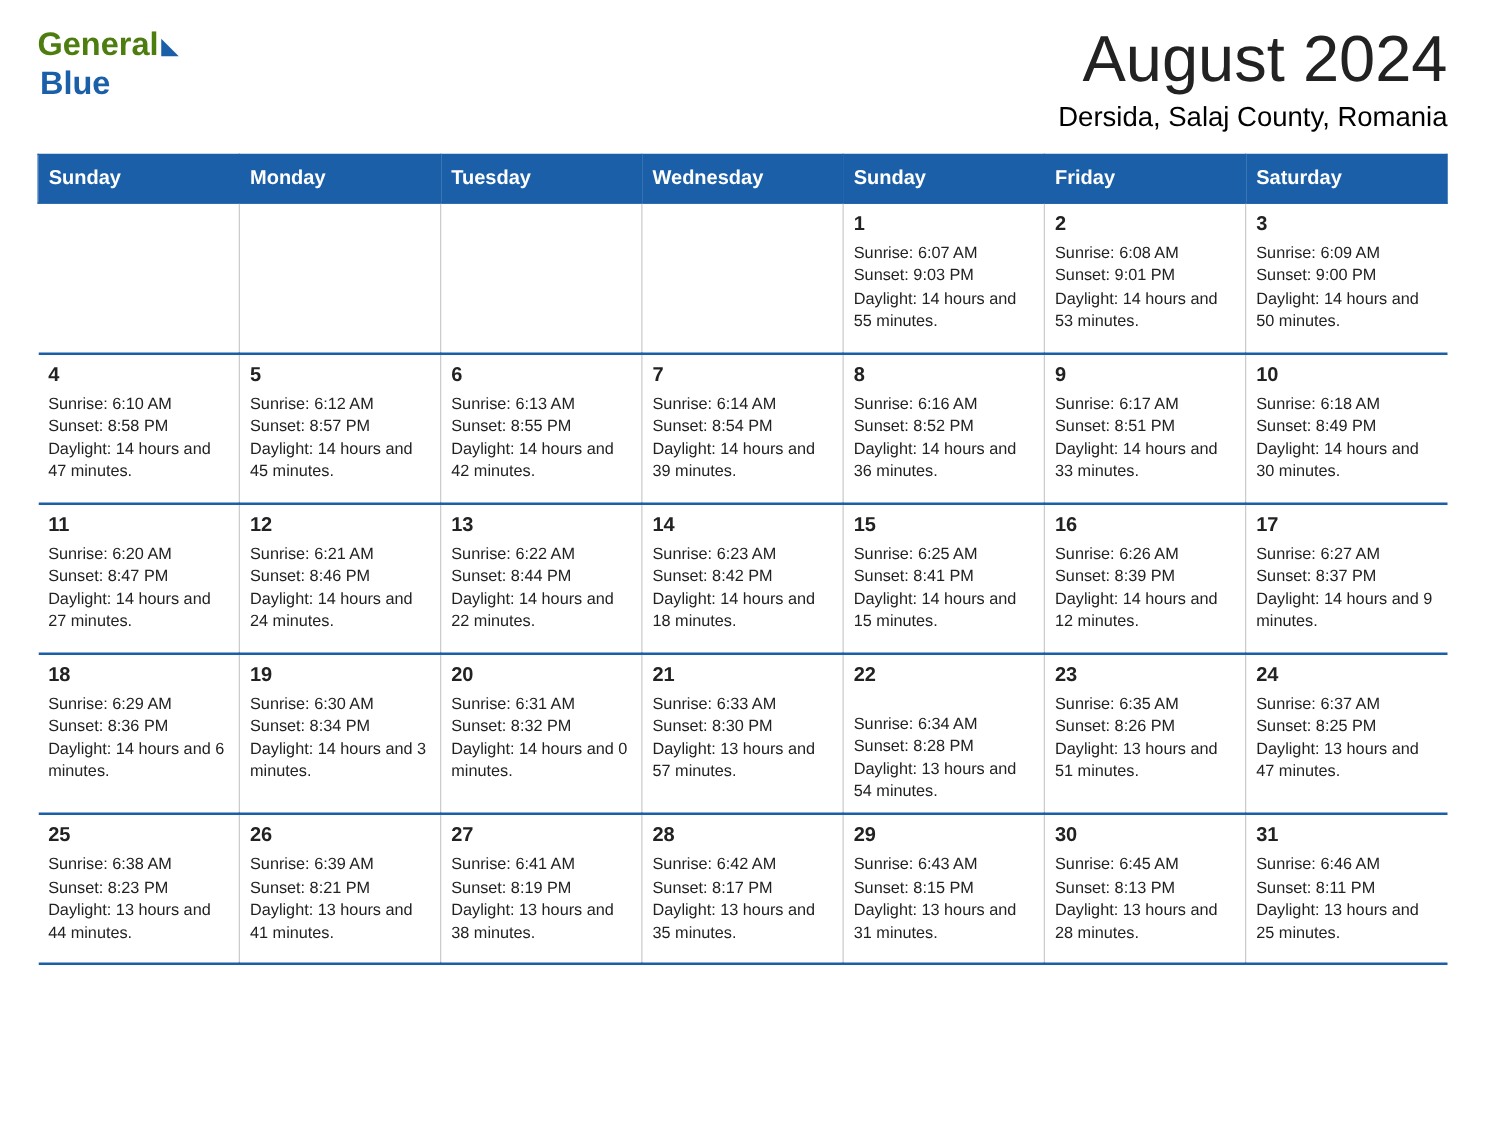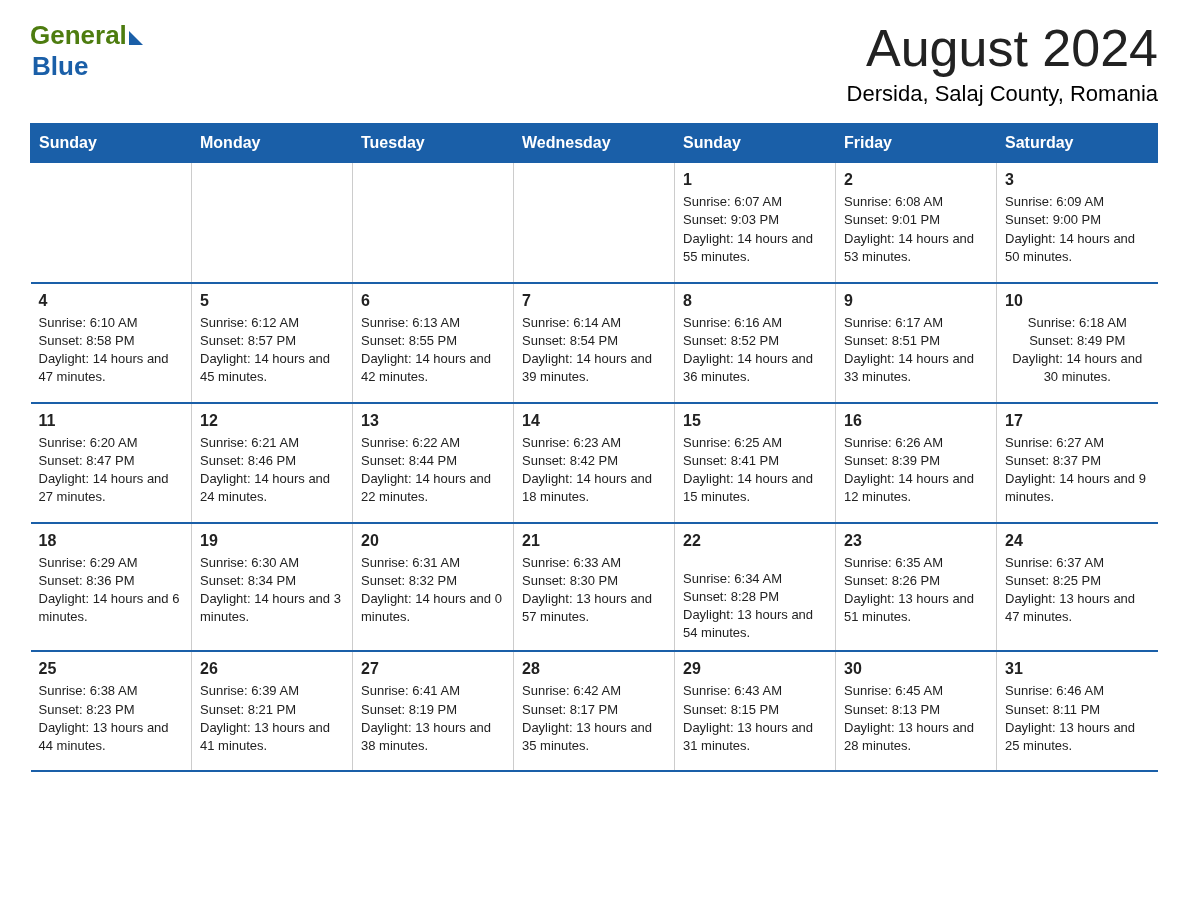--- a/index.html
+++ b/index.html
@@ -194,21 +194,21 @@
 Daylight: 14 hours and 36 minutes.</div>
         </td>
         <td>
           <span class="day-number">9</span>
           <div class="day-info" style="white-space: pre-line;">Sunrise: 6:17 AM
 Sunset: 8:51 PM
 Daylight: 14 hours and 33 minutes.</div>
         </td>
         <td>
           <span class="day-number">10</span>
-          <div class="day-info" style="white-space: pre-line; text-align: center;">Sunrise: 6:18 AM
+          <div class="day-info" style="white-space: pre-line;">Sunrise: 6:18 AM
 Sunset: 8:49 PM
 Daylight: 14 hours and 30 minutes.</div>
         </td>
       </tr>
       <tr>
         <td>
           <span class="day-number">11</span>
           <div class="day-info" style="white-space: pre-line;">Sunrise: 6:20 AM
 Sunset: 8:47 PM
 Daylight: 14 hours and 27 minutes.</div>

